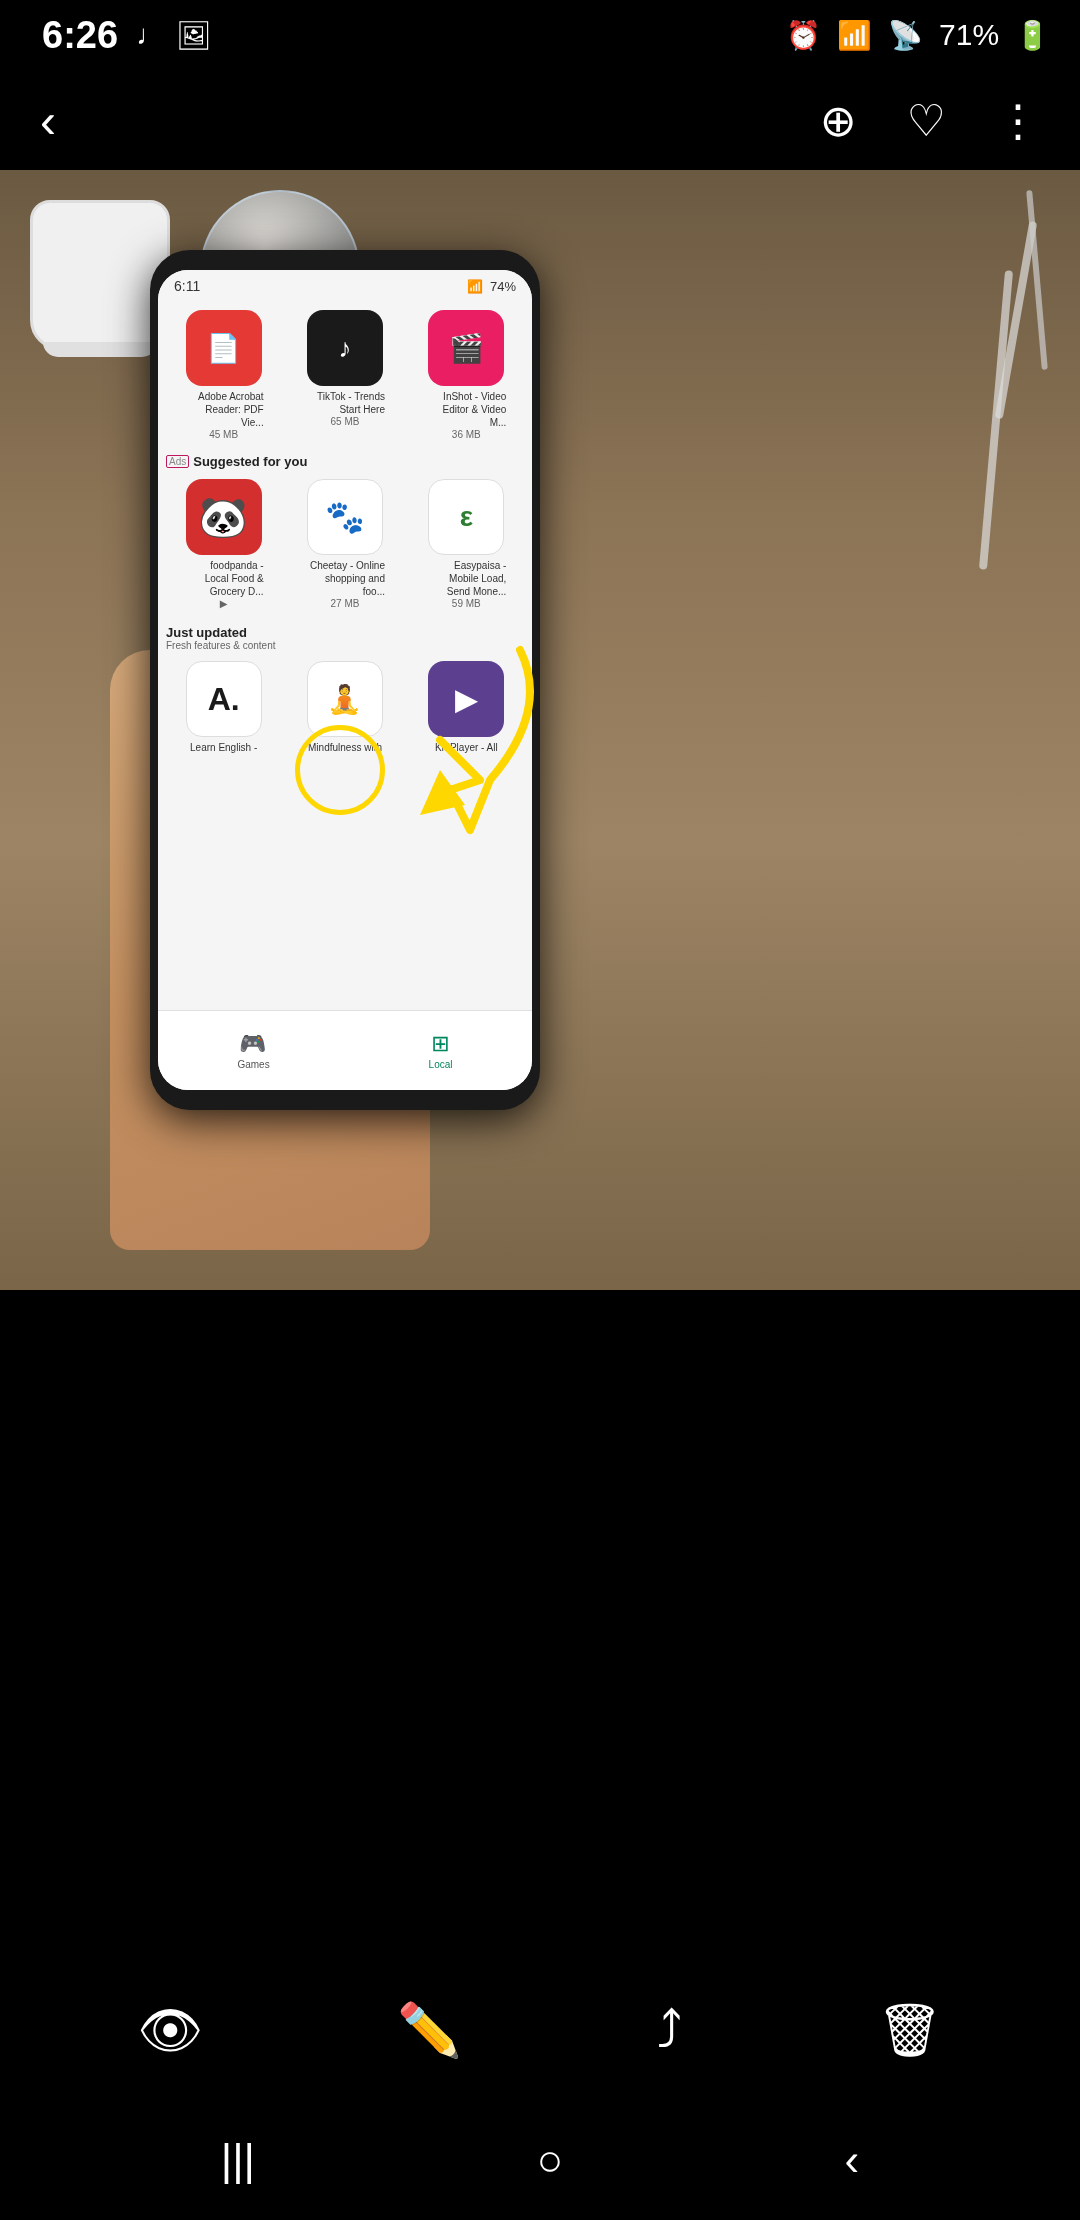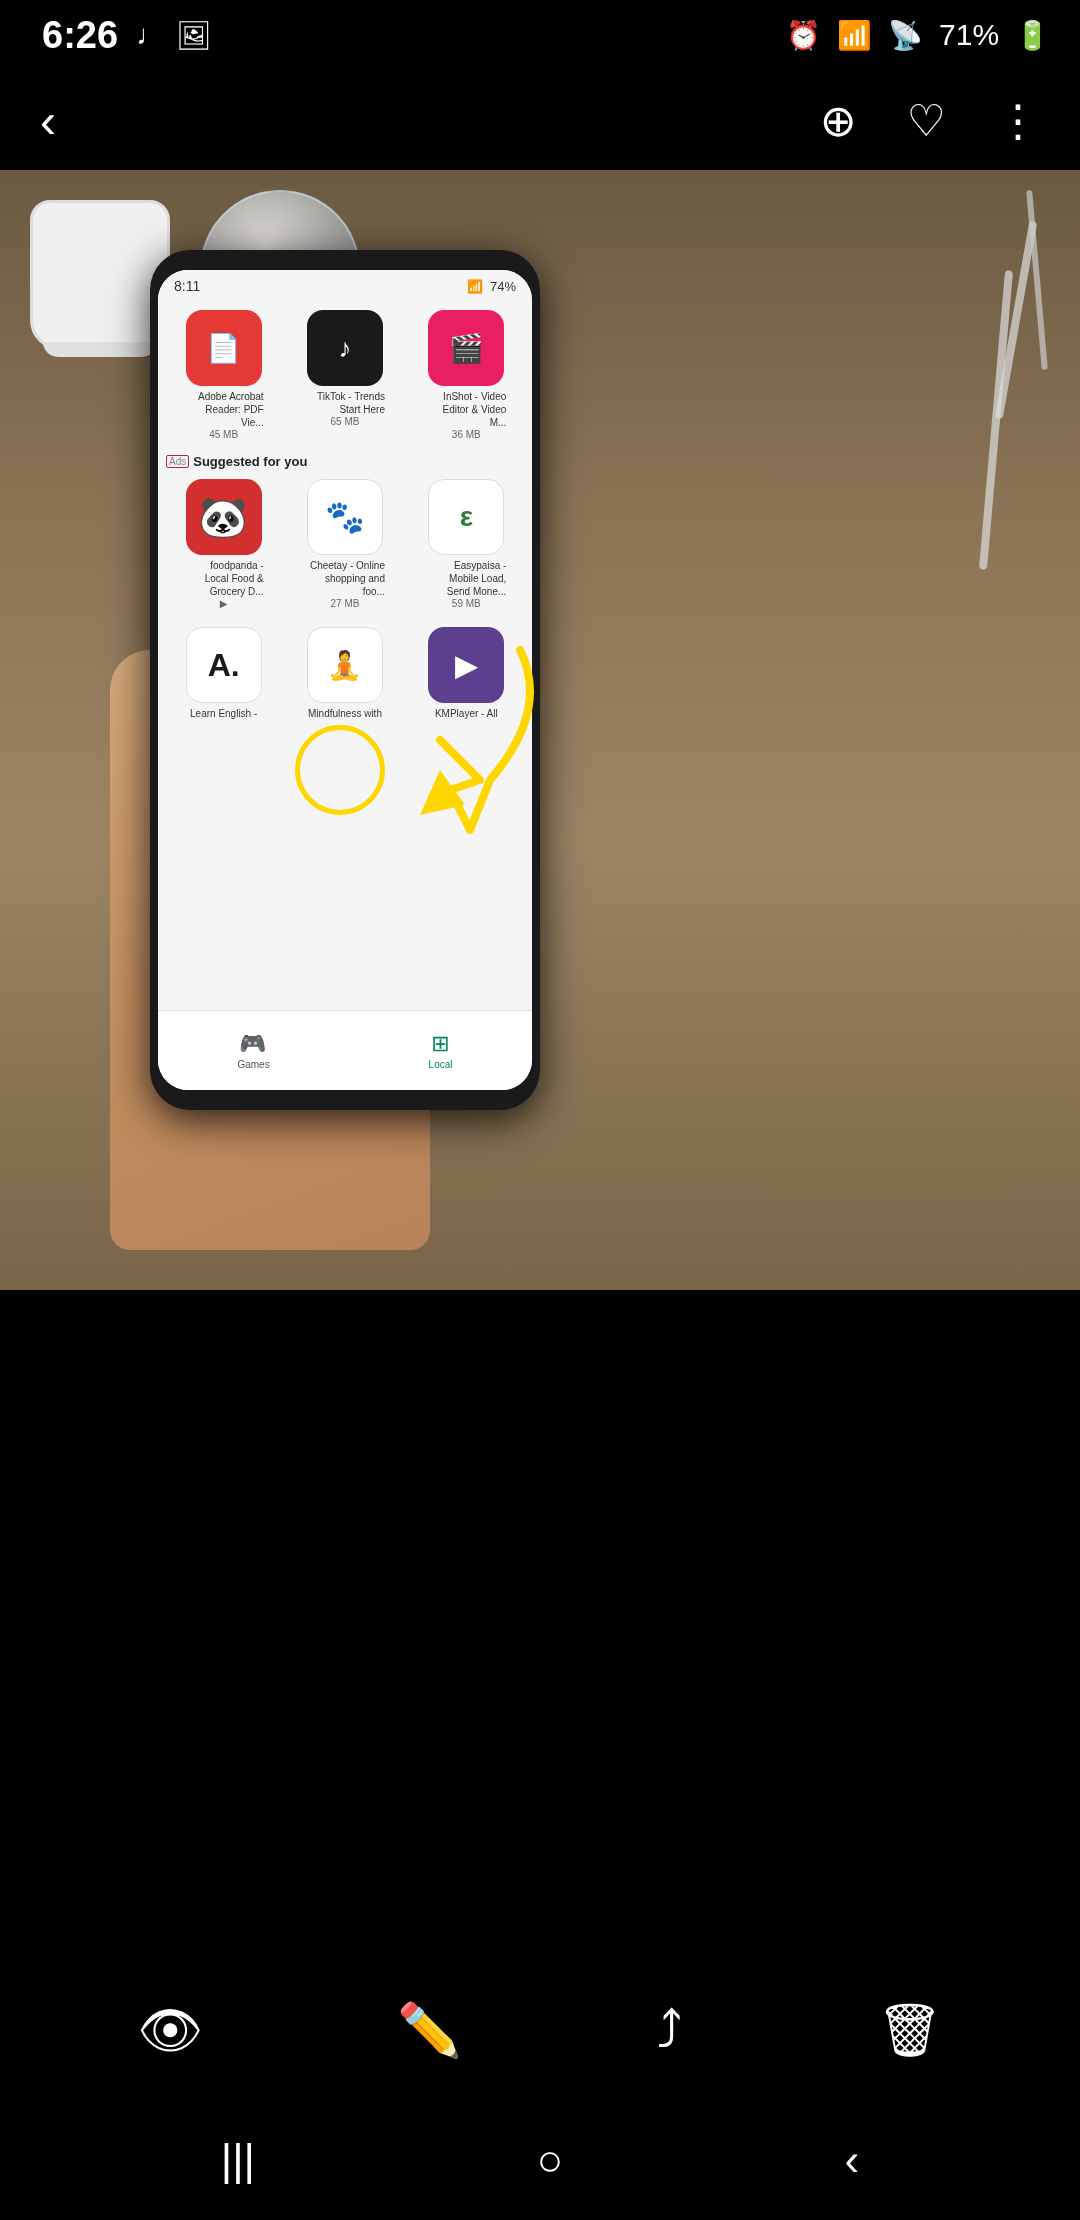--- a/index.html
+++ b/index.html
@@ -503,21 +503,21 @@
     <div class="cable cable3"></div>
   </div>
 
   <div class="hand-phone-container">
     <div class="hand"></div>
 
     <div class="phone">
       <div class="phone-screen">
 
         <div class="phone-status">
-          <span>8:11</span>
+          <span>6:11</span>
           <div class="phone-status-right">
             <span>📶</span>
             <span>74%</span>
           </div>
         </div>
 
 
         <div class="app-section">
           <div class="app-row">
             <div class="app-item">
@@ -567,20 +567,24 @@
             <div class="app-item">
               <div class="app-icon easypaisa">
                 <span style="font-size:28px; color:#2e7d32;">ε</span>
               </div>
               <div class="app-name">Easypaisa - Mobile Load, Send Mone...</div>
               <div class="app-size">59 MB</div>
             </div>
           </div>
         </div>
 
+        <div class="just-updated">
+          <div class="just-updated-title">Just updated</div>
+          <div class="just-updated-sub">Fresh features &amp; content</div>
+        </div>
         <div class="app-section">
           <div class="app-row">
             <div class="app-item">
               <div class="app-icon learn-eng">
                 <span style="font-size:32px; color:#1a1a1a; font-weight:900;">A.</span>
               </div>
               <div class="app-name">Learn English -</div>
             </div>
             <div class="app-item">
               <div class="app-icon mindfulness">

